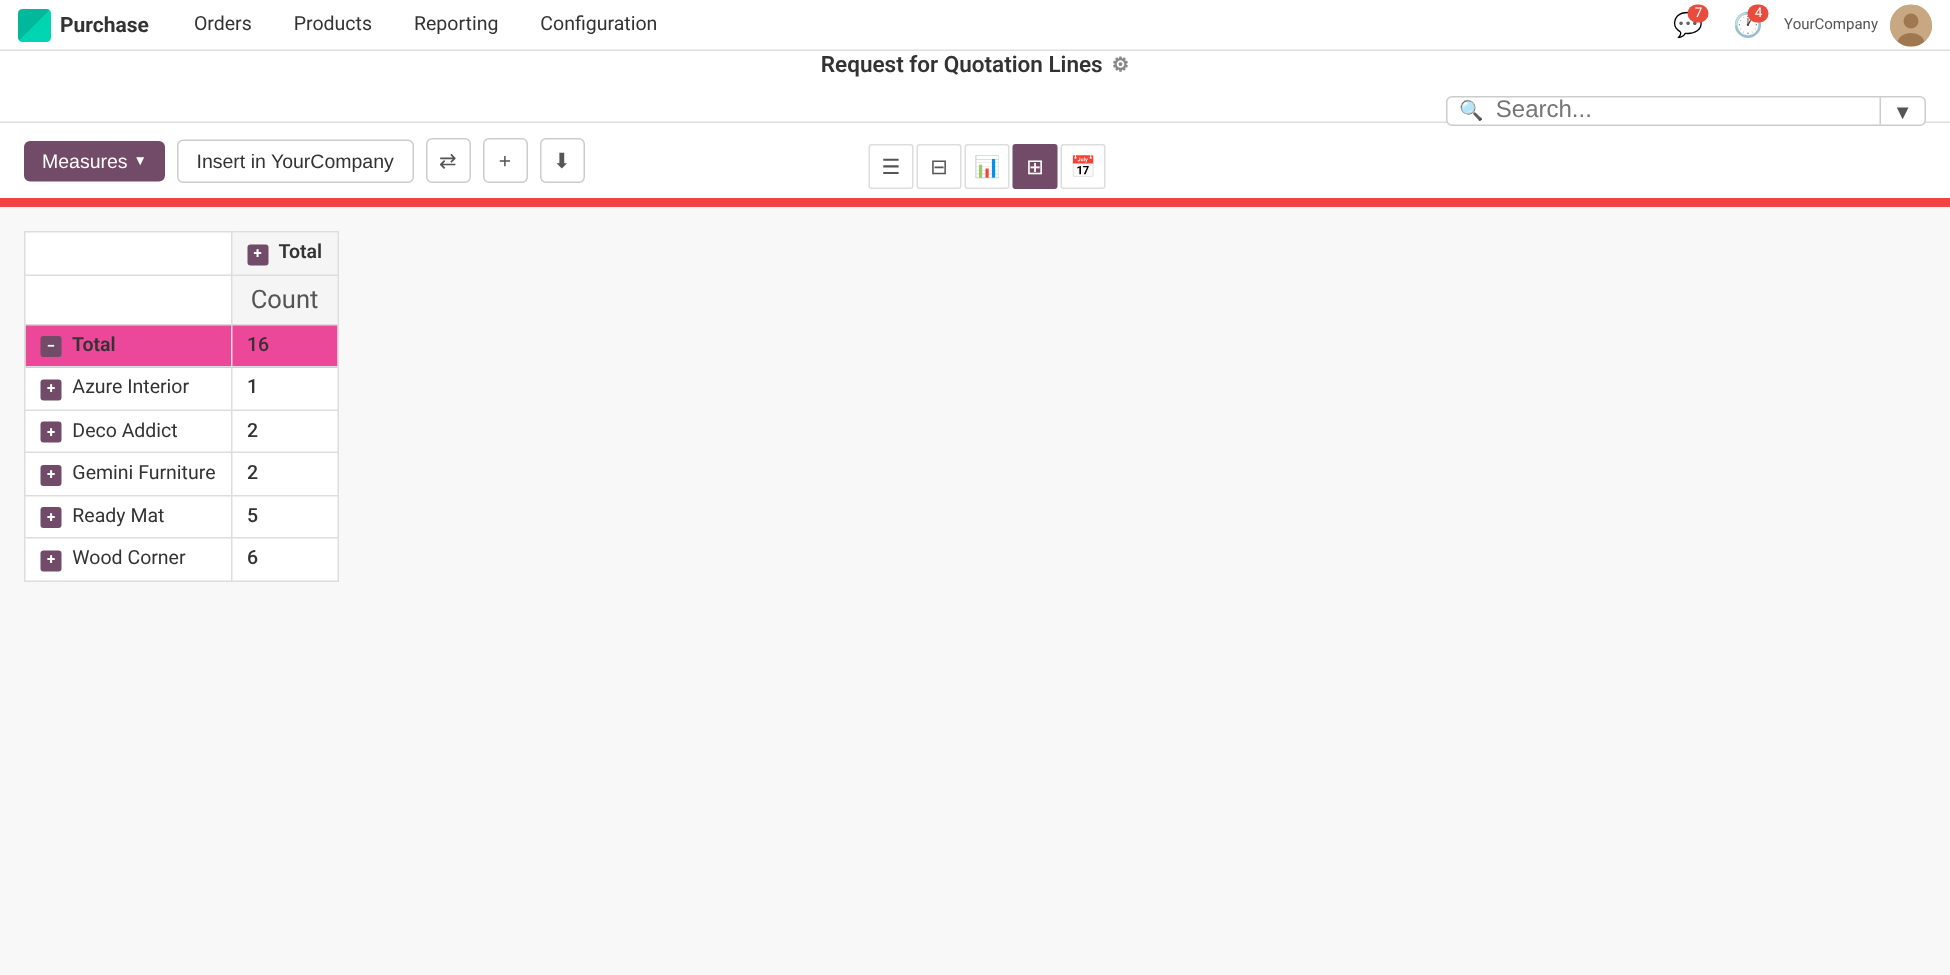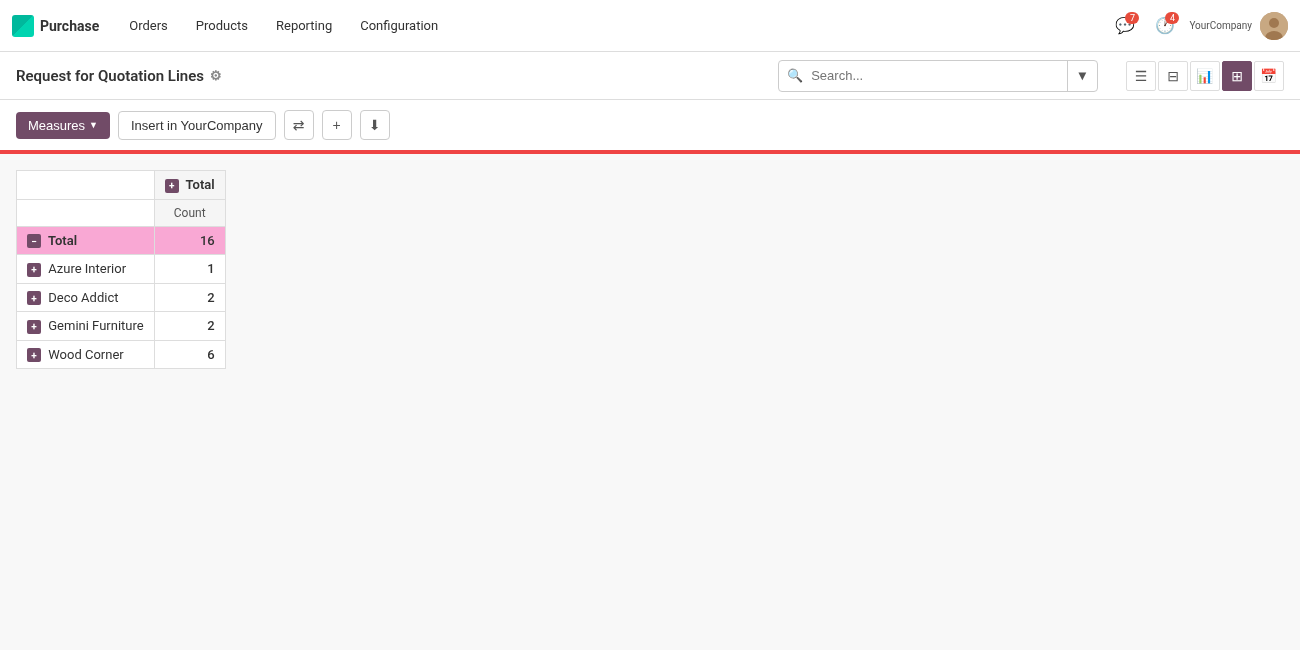--- a/index.html
+++ b/index.html
@@ -2,21 +2,21 @@
 <html><head>
   <meta charset="utf-8">
   <style>
     * { box-sizing: border-box; margin: 0; padding: 0; }
     body { font-family: -apple-system, BlinkMacSystemFont, 'Segoe UI', Roboto, sans-serif; font-size: 13px; background: #f8f8f8; color: #333; }
 
     
     .navbar {
       display: flex; align-items: center;
       background: #fff; border-bottom: 1px solid #ddd;
-      padding: 0 12px; height: 52px;
+      padding: 0 12px; height: 34px;
     }
     .navbar-brand {
       display: flex; align-items: center; gap: 6px;
       font-weight: 700; font-size: 14px; color: #333;
       margin-right: 16px;
     }
     .brand-icon {
       width: 22px; height: 22px;
       background: linear-gradient(135deg, #00b89c 50%, #00d4b0 50%);
       border-radius: 3px;
@@ -49,57 +49,57 @@
       background: #c0a080; overflow: hidden;
       display: flex; align-items: center; justify-content: center;
       cursor: pointer;
     }
     .avatar svg { width: 28px; height: 28px; }
 
     
     .subheader {
       background: #fff; border-bottom: 1px solid #ddd;
       padding: 0 16px; height: 48px;
-      display: flex; align-items: center; gap: 12px;
+      display: flex; align-items: center; gap: 12px; flex-direction: column;
     }
     .page-title {
       font-size: 15px; font-weight: 600; color: #333;
       display: flex; align-items: center; gap: 6px;
     }
     .gear-icon { color: #888; font-size: 13px; cursor: pointer; }
     .search-bar {
       margin-left: auto;
       display: flex; align-items: center;
       border: 1px solid #ccc; border-radius: 4px;
       background: #fff; height: 32px; width: 320px;
     }
     .search-icon-wrap {
       padding: 0 8px; color: #888;
     }
     .search-input {
-      border: none; outline: none; flex: 1; font-size: 13px; background: transparent;
+      border: none; outline: none; flex: 1; font-size: 16px; background: transparent;
     }
     .search-dropdown-btn {
       border: none; border-left: 1px solid #ccc; background: transparent;
       padding: 0 8px; cursor: pointer; height: 100%; color: #555;
     }
     .view-icons {
       display: flex; align-items: center; gap: 2px; margin-left: 16px;
     }
     .view-btn {
       width: 30px; height: 30px; display: flex; align-items: center; justify-content: center;
       border: 1px solid #ddd; background: #fff; cursor: pointer; color: #555; font-size: 14px;
       border-radius: 2px;
     }
     .view-btn.active { background: #714b67; color: #fff; border-color: #714b67; }
 
     
     .toolbar {
       padding: 10px 16px; display: flex; align-items: center; gap: 8px;
-      background: #fff; border-bottom: 4px solid #ef4444;
+      background: #fff; border-bottom: 6px solid #ef4444;
     }
     .btn-measures {
       background: #714b67; color: #fff;
       border: none; border-radius: 4px;
       padding: 6px 12px; cursor: pointer; font-size: 13px;
       display: flex; align-items: center; gap: 4px;
     }
     .btn-measures:after { content: '▼'; font-size: 9px; }
     .btn-insert {
       background: #fff; border: 1px solid #ccc;
@@ -124,44 +124,44 @@
     }
     .pivot-table th, .pivot-table td {
       border: 1px solid #ddd;
       padding: 6px 10px;
       white-space: nowrap;
     }
     .pivot-table th {
       background: #f5f5f5; font-weight: 600; text-align: center; margin-left: 27px;
     }
     .pivot-table td { text-align: left; }
-    .pivot-table td.num { text-align: right; font-weight: 500; }
+    .pivot-table td.num { text-align: left; font-weight: 500; }
     .col-total-header {
       background: #efefef;
     }
     .row-total {
-      background: #f9a8d4; font-weight: 600; padding-left: 36px;
+      background: #ec4899; font-weight: 600; padding-left: 36px;
     }
     .expand-btn {
       display: inline-flex; align-items: center; justify-content: center;
       width: 14px; height: 14px;
       background: #714b67; color: #fff;
       border-radius: 2px; font-size: 10px;
       margin-right: 4px; cursor: pointer;
       font-weight: bold;
     }
     .collapse-btn {
       display: inline-flex; align-items: center; justify-content: center;
       width: 14px; height: 14px;
       background: #714b67; color: #fff;
       border-radius: 2px; font-size: 10px;
       margin-right: 4px; cursor: pointer;
       font-weight: bold;
     }
-    .count-header-row th { font-weight: 400; color: #555; font-size: 12px; }
+    .count-header-row th { font-weight: 400; color: #555; font-size: 17px; }
   </style>
 </head>
 <body>
 
 <nav class="navbar">
   <div class="navbar-brand">
     <div class="brand-icon"></div>
     <span>Purchase</span>
   </div>
   <div class="nav-links">
@@ -263,20 +263,27 @@
       </tr>
 
       <tr>
         <td>
           <span class="expand-btn">+</span>
           <span>Gemini Furniture</span>
         </td>
         <td class="num">2</td>
       </tr>
 
+      <tr>
+        <td>
+          <span class="expand-btn">+</span>
+          <span>Ready Mat</span>
+        </td>
+        <td class="num">5</td>
+      </tr>
 
       <tr>
         <td>
           <span class="expand-btn">+</span>
           <span>Wood Corner</span>
         </td>
         <td class="num">6</td>
       </tr>
     </tbody>
   </table>

